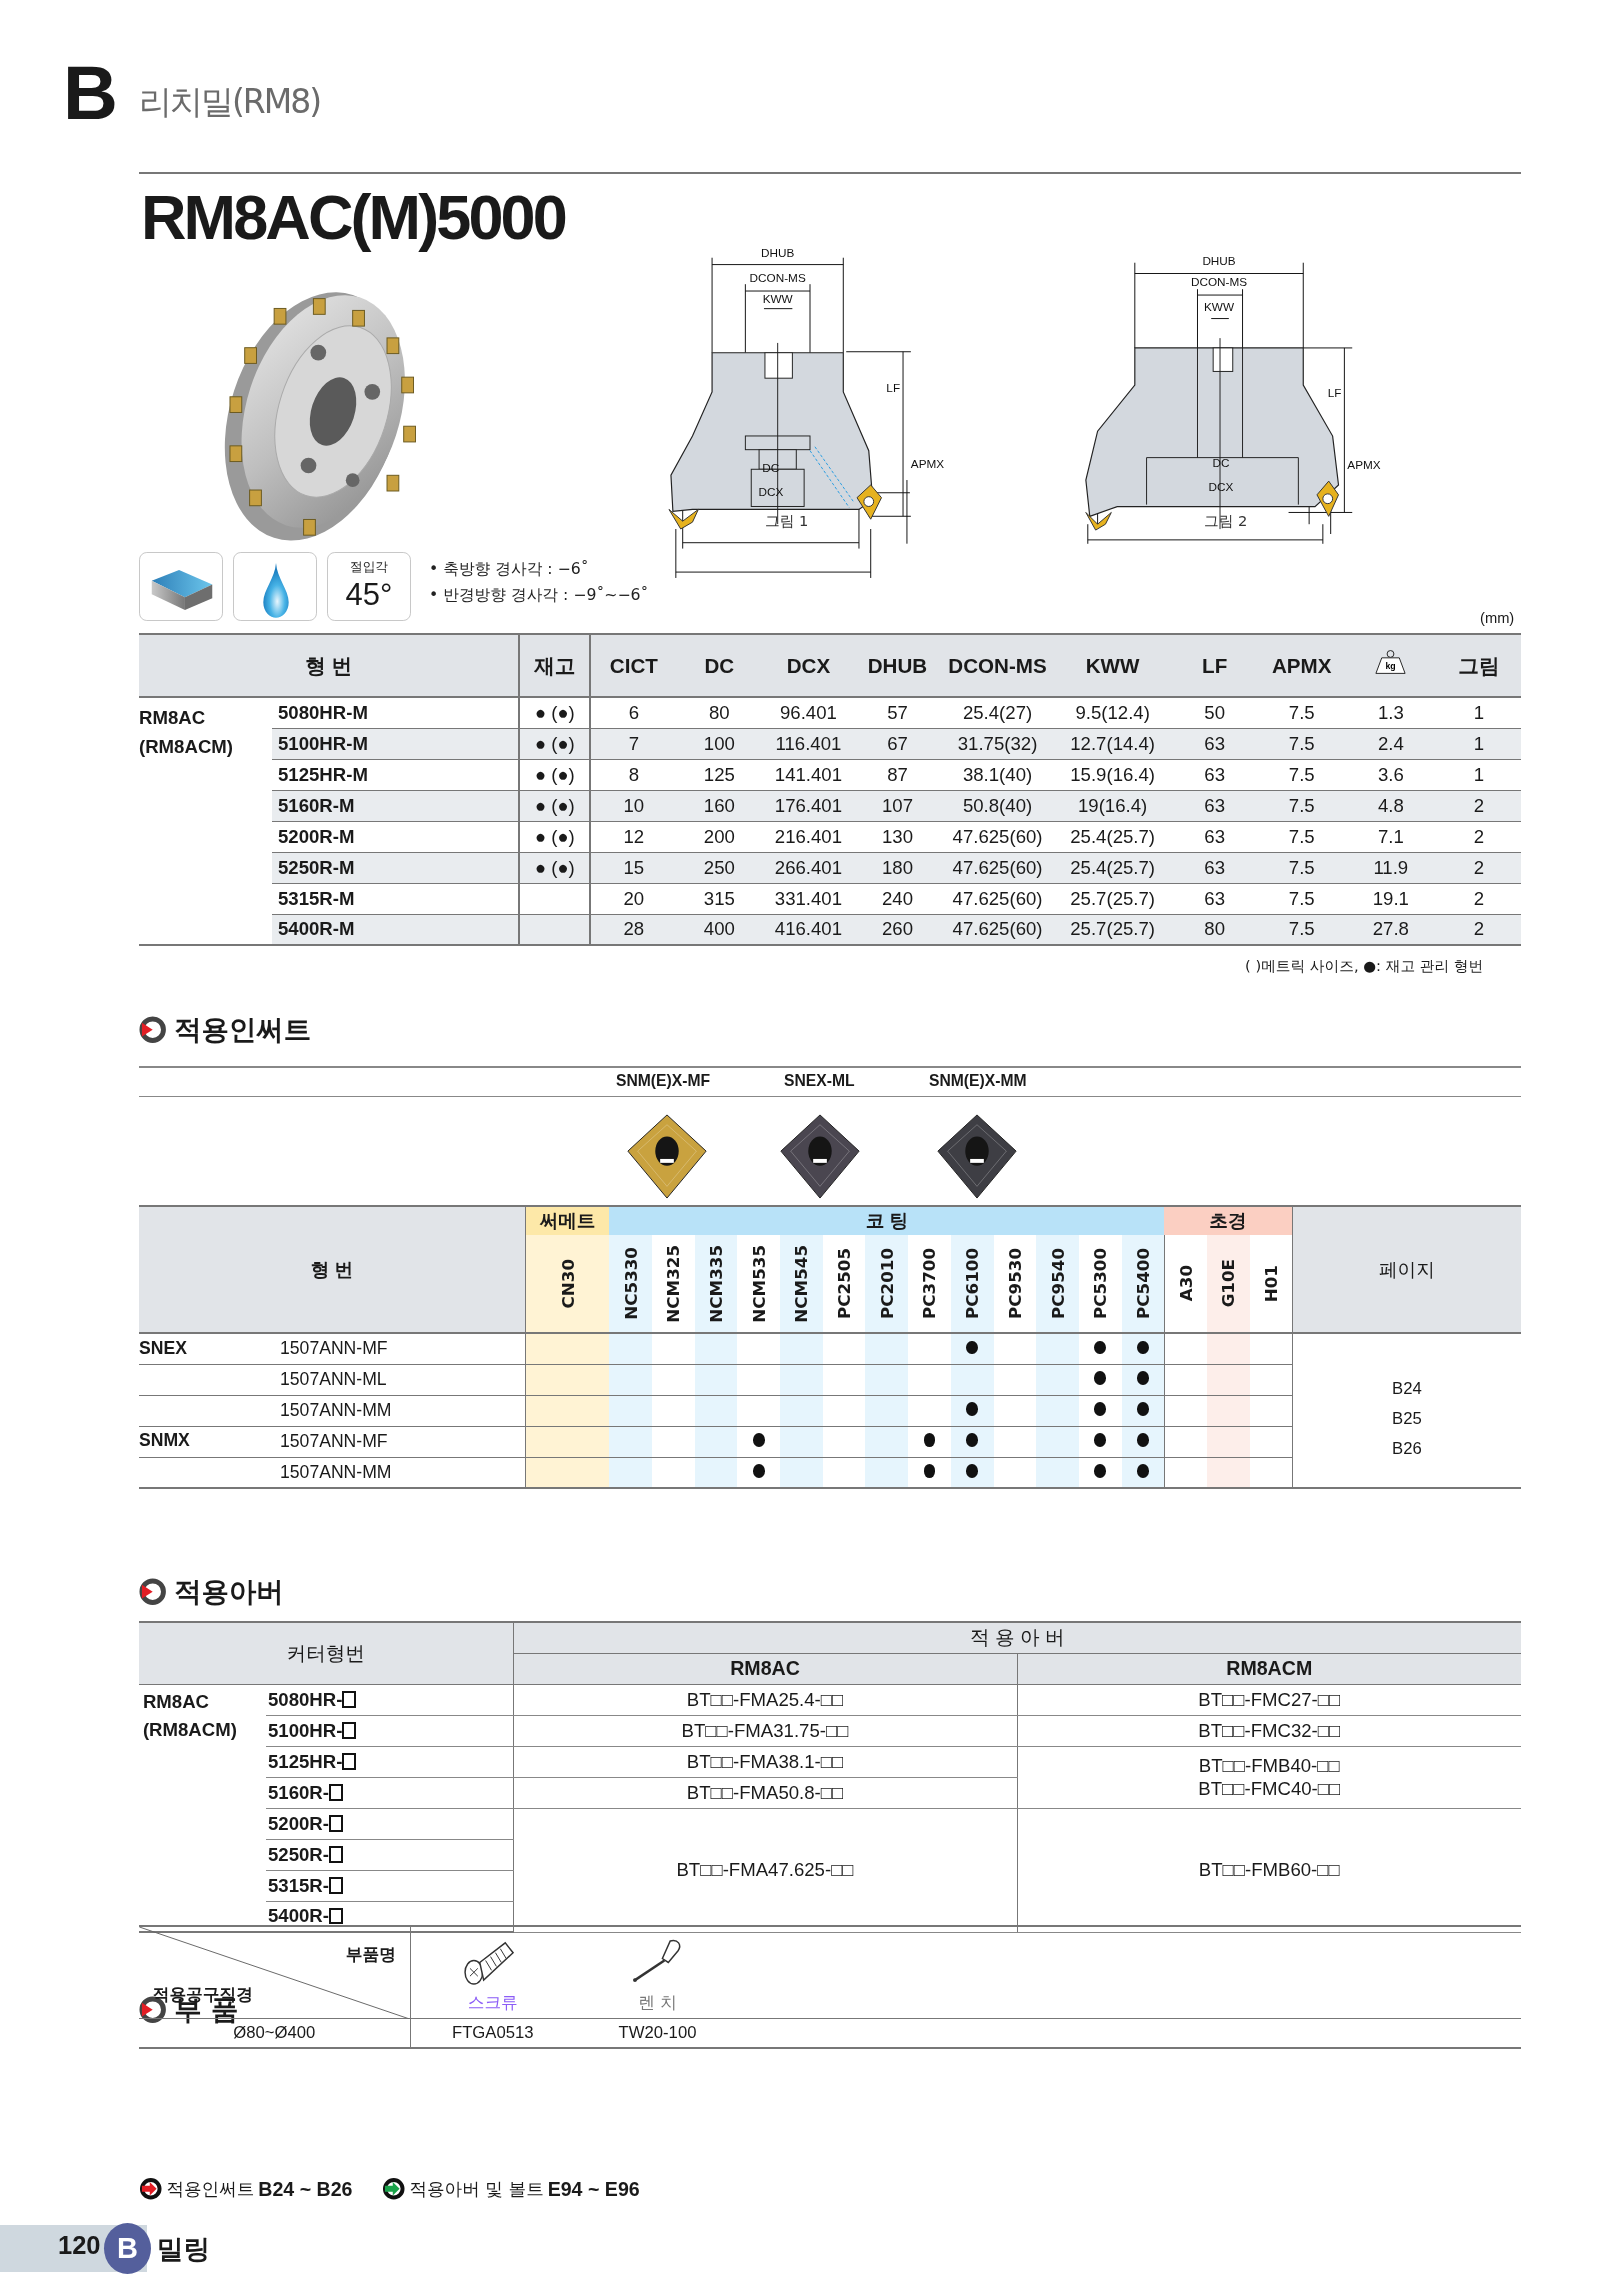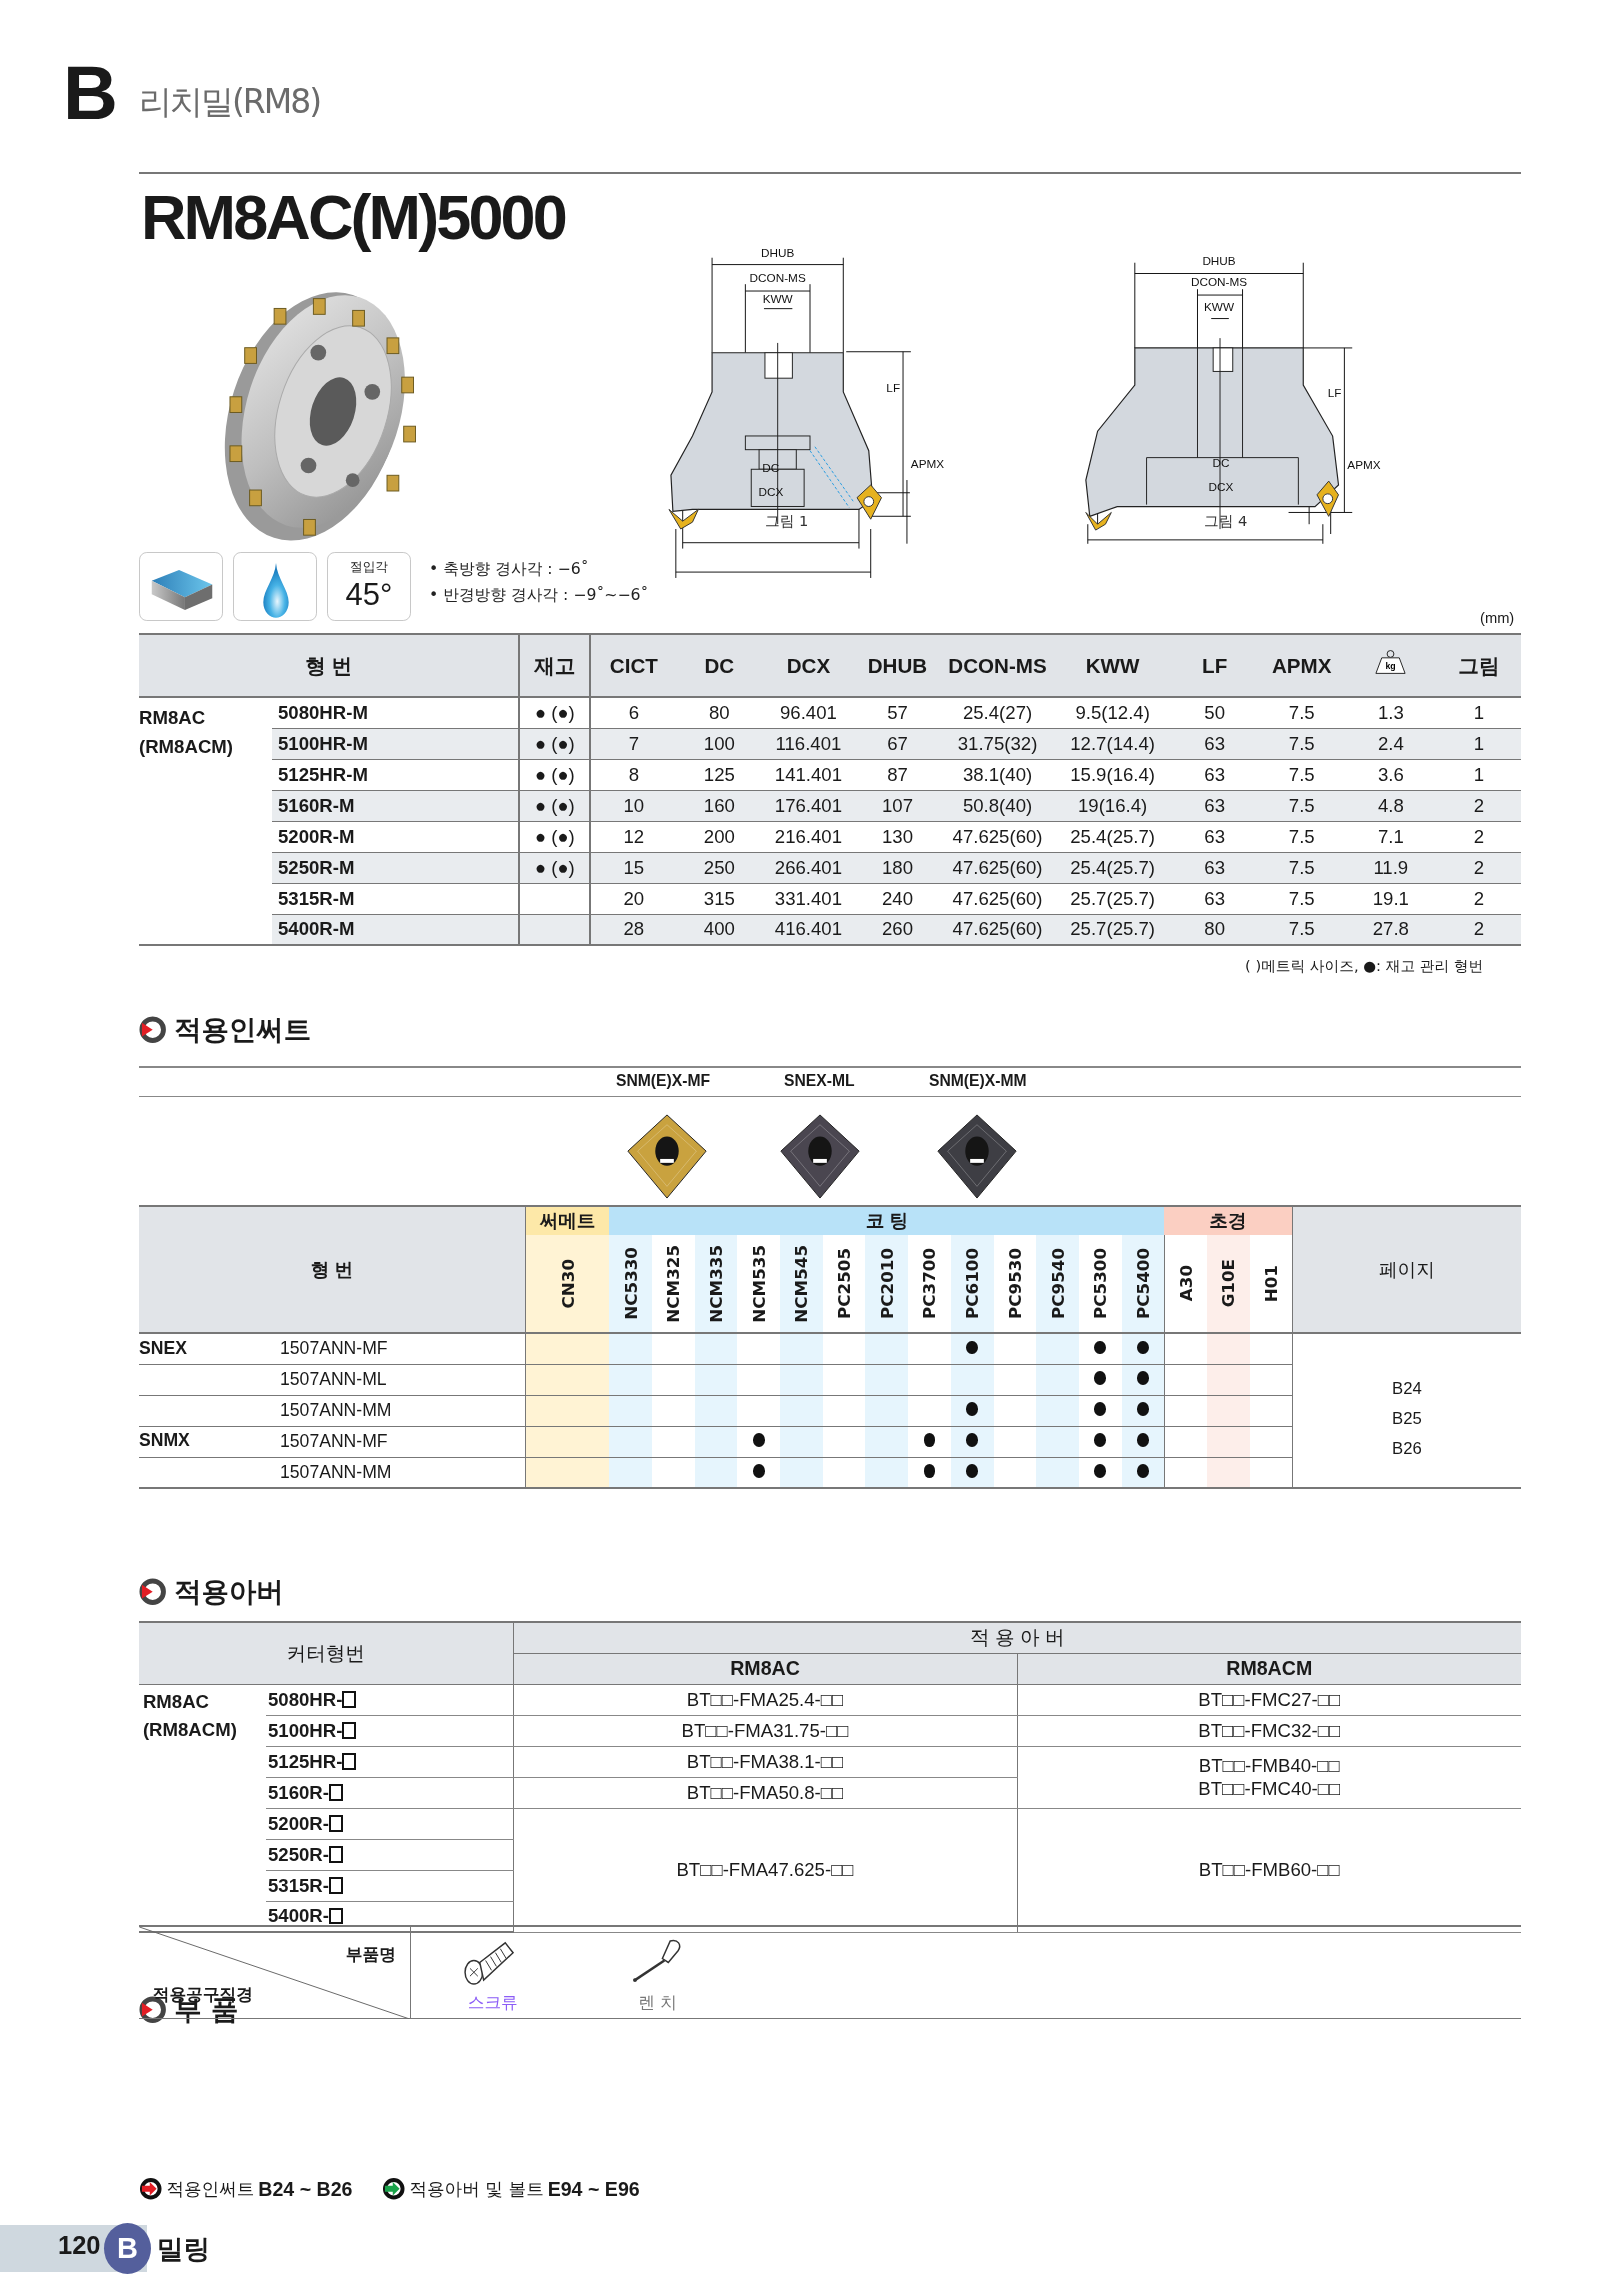--- a/index.html
+++ b/index.html
@@ -222,21 +222,21 @@
       <text x="144" y="15">DHUB</text>
       <text x="144" y="37">DCON-MS</text>
       <text x="144" y="62">KWW</text>
       <text x="262" y="150">LF</text>
       <text x="292" y="224">APMX</text>
       <text x="146" y="222">DC</text>
       <text x="146" y="246">DCX</text>
     </g>
   </svg>
 </div>
-<div class="fig-cap" style="left:1204px; top:512px;">그림 4</div>
+<div class="fig-cap" style="left:1204px; top:512px;">그림 2</div>
 
 <div class="badge" style="left:139px;">
   <svg width="84" height="69" viewBox="0 0 86 70">
     <defs>
         <linearGradient id="gTop" x1="0" x2="1">
           <stop offset="0" stop-color="#2e7fb8"></stop>
           <stop offset="1" stop-color="#6cc6ec"></stop>
         </linearGradient>
     <linearGradient id="gSide" x1="0" x2="1">
           <stop offset="0" stop-color="#c9c9c9"></stop>
@@ -767,20 +767,26 @@
     <td style="text-align:center; vertical-align:bottom; padding-bottom:3.9px;">
       <svg width="69" height="49" viewBox="0 0 70 50">
         <path d="M48,4 C56,2 60,8 56,14 L46,26 L40,22 Z" fill="#fff" stroke="#333" stroke-width="1.5"></path>
         <line x1="42" y1="24" x2="12" y2="44" stroke="#333" stroke-width="2.5"></line>
         <circle cx="12" cy="44" r="2" fill="#333"></circle>
       </svg>
       <div style="color:#777; font-family:'DejaVu Sans',sans-serif;">렌   치</div>
     </td>
     <td></td>
   </tr>
+  <tr class="pr">
+    <td style="text-align:center; border-right:1px solid #777;">Ø80~Ø400</td>
+    <td style="text-align:center;">FTGA0513</td>
+    <td style="text-align:center;">TW20-100</td>
+    <td></td>
+  </tr>
 </tbody>
   </table>
 
 <div class="ref" style="left:139px;">
   <svg width="23.5" height="23.5" viewBox="0 0 24 24">
       <circle cx="12" cy="12" r="9" fill="none" stroke="#111" stroke-width="4"></circle>
       <polygon points="3,9 11,9 11,5 18,12 11,19 11,15 3,15" fill="#e21d24"></polygon>
     </svg>
   <span>적용인써트</span>
   <b>B24 ~ B26</b>

